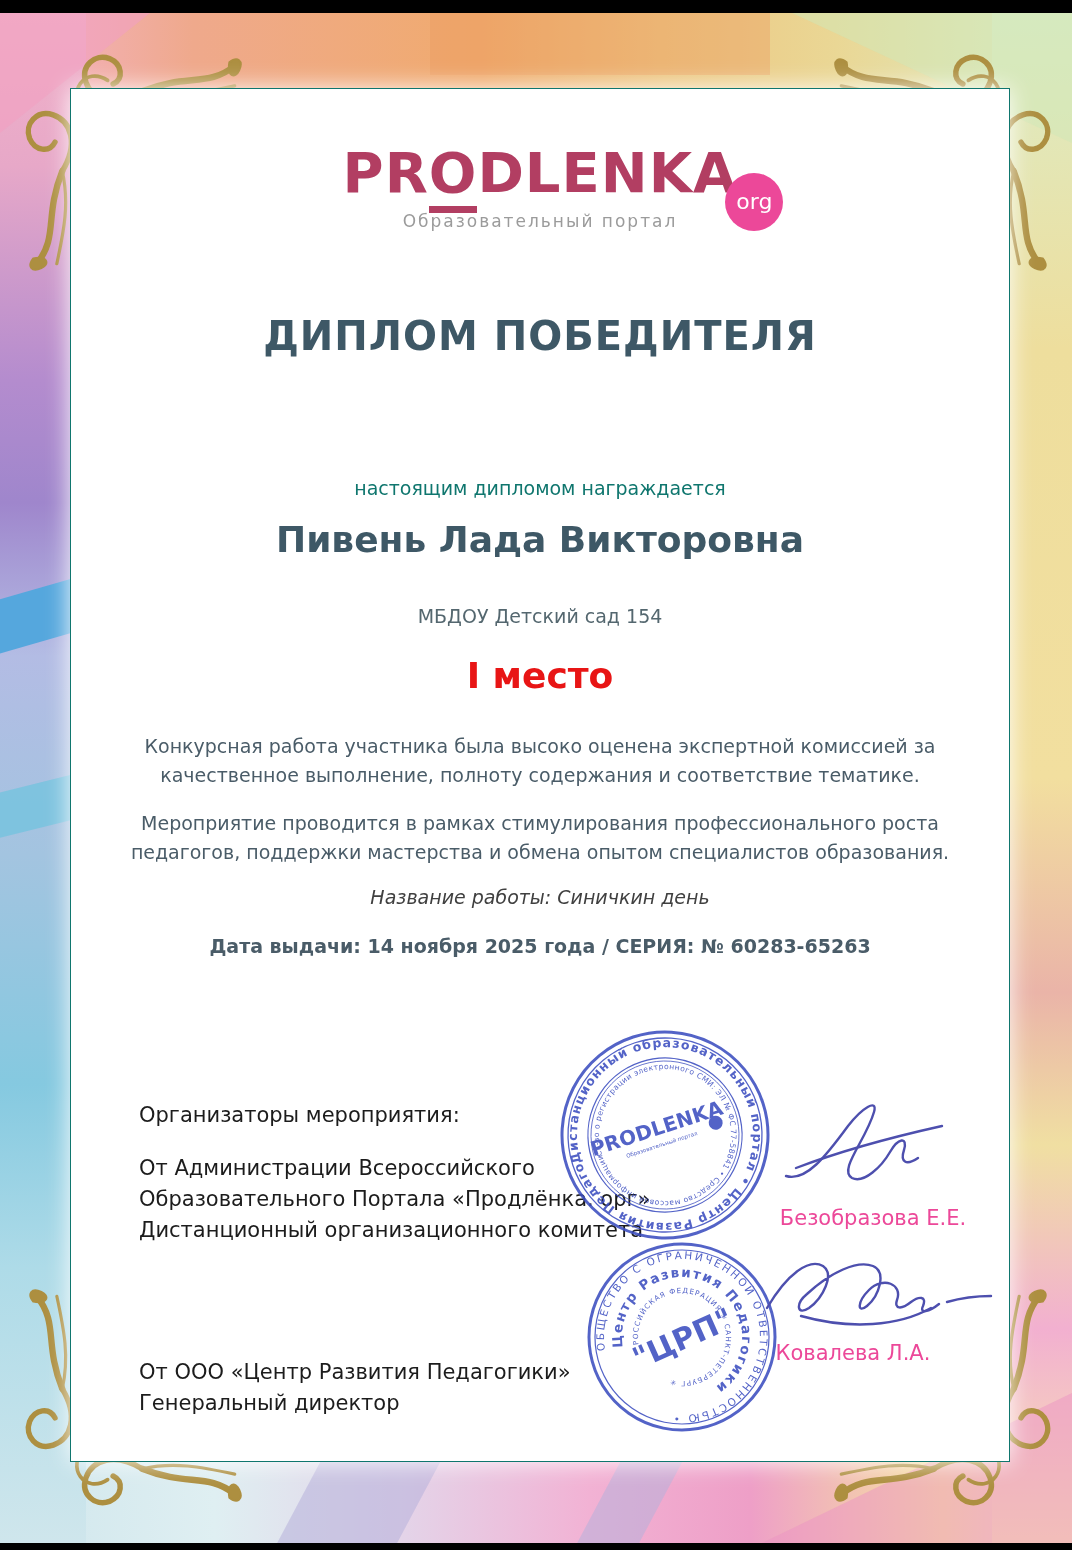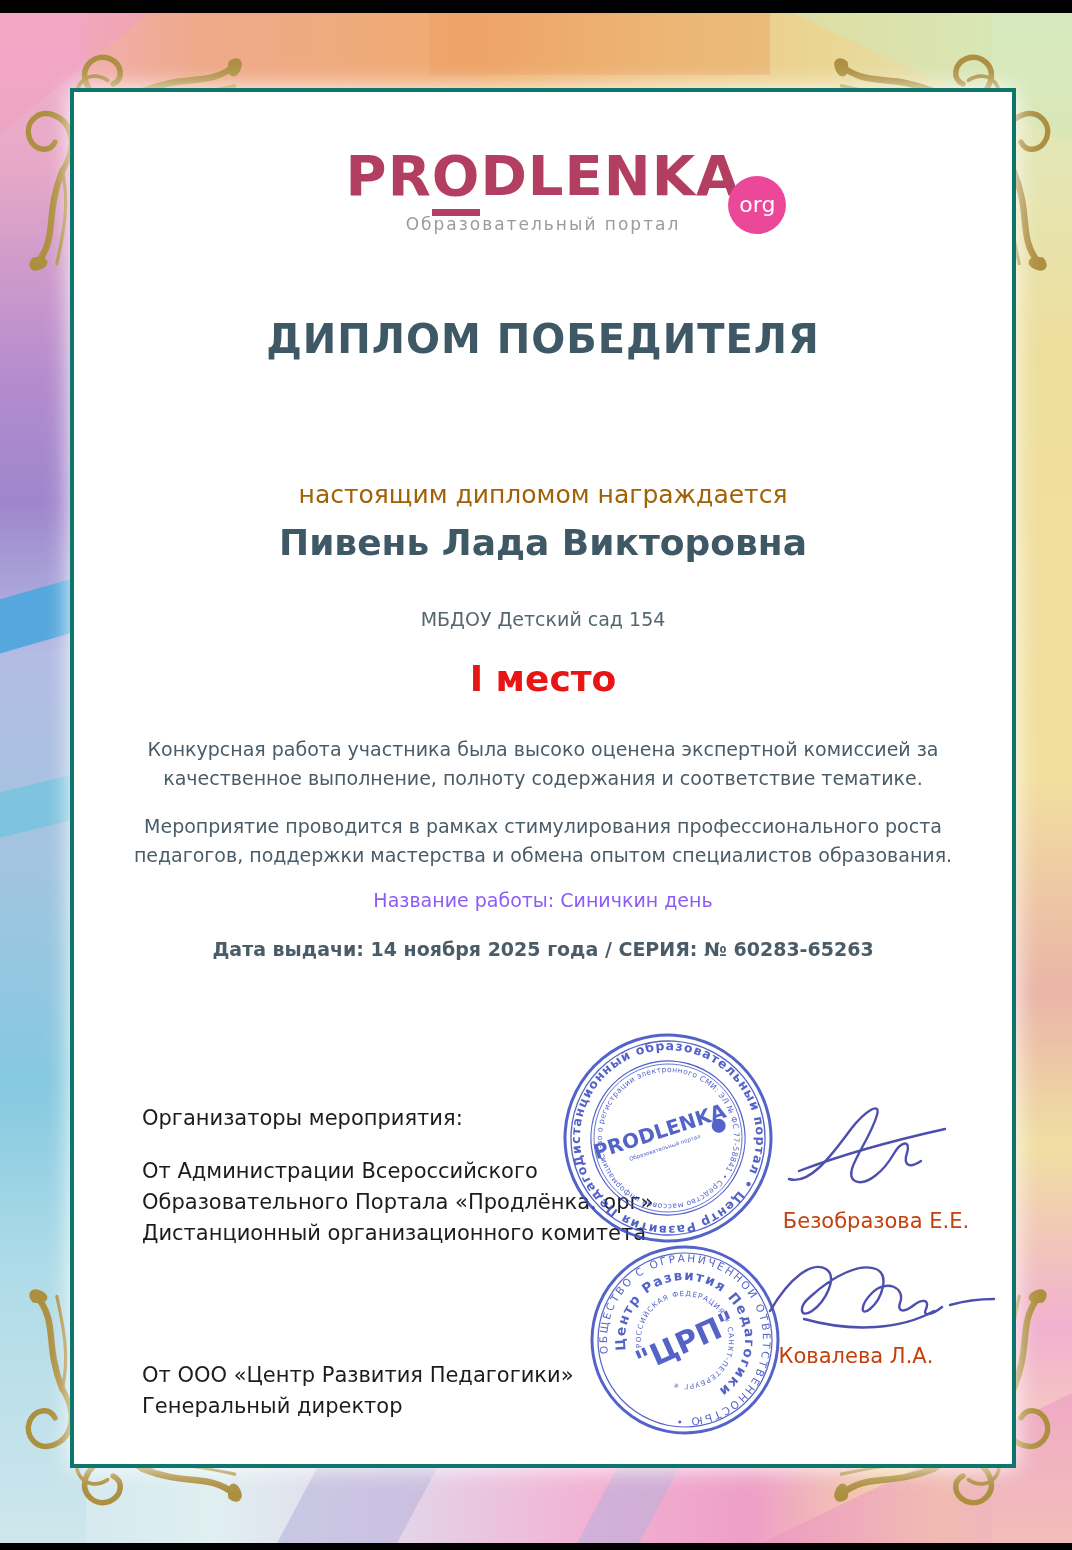--- a/index.html
+++ b/index.html
@@ -19,53 +19,53 @@
   .a-lav2{left:600px;bottom:0;width:62px;height:86px;background:#b7b0da;opacity:.55;transform:skewX(-28deg);}
   .a-mag{right:0;bottom:0;width:310px;height:150px;background:#ec93c4;opacity:.5;clip-path:polygon(100% 100%,0 100%,100% 0);}
   .a-pinktl{left:0;top:0;width:150px;height:120px;background:#f2a0c2;opacity:.6;clip-path:polygon(0 0,100% 0,0 100%);}
 
   .corner{position:absolute;width:236px;height:236px;}
   .c-tl{left:6px;top:22px;}
   .c-tr{right:2px;top:22px;transform:scaleX(-1);}
   .c-bl{left:6px;bottom:18px;transform:scaleY(-1);}
   .c-br{right:2px;bottom:18px;transform:scale(-1,-1);}
 
-  .page{position:absolute;left:70px;top:88px;width:938px;height:1372px;background:#ffffff;border:4px solid #0f766e;box-shadow:0 0 22px rgba(255,255,255,.95);}
+  .page{position:absolute;left:70px;top:88px;width:938px;height:1372px;background:#ffffff;border:1px solid #0f766e;box-shadow:0 0 22px rgba(255,255,255,.95);}
   .abs{position:absolute;left:0;right:0;margin:0;text-align:center;}
 
   .logo-wrap{top:56px;}
   .logo-text{display:inline-block;position:relative;color:#b23e62;font-weight:bold;font-size:56px;letter-spacing:1px;line-height:1;}
   .logo-o{border-bottom:7px solid #b23e62;padding-bottom:1px;}
   .org-badge{position:absolute;right:-46px;bottom:-30px;width:58px;height:58px;border-radius:50%;background:#ec4899;color:#fff;font-size:22px;font-weight:normal;letter-spacing:0;display:flex;align-items:center;justify-content:center;}
   .tagline{margin-top:10px;color:#9b9b9b;font-size:17px;letter-spacing:2px;}
 
   .title{top:224px;color:#3e5866;font-size:40px;font-weight:bold;letter-spacing:1px;}
   .contest{top:304px;color:#3e5866;font-size:20px;font-weight:bold;line-height:1.55;max-width:800px;margin:0 auto;}
-  .intro{top:388px;color:#a16207;font-size:25px;}
+  .intro{top:388px;color:#0f766e;font-size:19px;}
   .name{top:430px;color:#3e5866;font-size:36px;font-weight:bold;}
   .orgline{top:516px;color:#54676f;font-size:19px;}
   .place{top:566px;font-size:36px;font-weight:bold;}
   .para{color:#4a5c68;font-size:19px;line-height:1.55;max-width:856px;margin:0 auto;}
   .p1{top:643px;}
   .p2{top:720px;}
-  .work{top:797px;color:#8b5cf6;font-size:19px;}
+  .work{top:797px;color:#404040;font-size:19px;font-style:italic;}
   .issue{top:846px;color:#4a5c68;font-size:19px;font-weight:bold;}
 
   .org-col{position:absolute;left:68px;text-align:left;color:#1c1c1c;margin:0;}
   .org-head{top:1014px;font-size:21px;}
   .org-b1{top:1064px;font-size:21px;line-height:31px;}
   .org-b2{top:1228px;font-size:21px;line-height:31px;margin-top:40px;}
 
   .stamp{position:absolute;opacity:.88;}
   .stamp1{left:488px;top:940px;width:212px;height:212px;}
   .stamp2{left:515px;top:1152px;width:192px;height:192px;}
   .sig{position:absolute;}
   .sig1{left:705px;top:1005px;width:176px;height:102px;}
   .sig2{left:688px;top:1155px;width:244px;height:92px;}
-  .signer{position:absolute;text-align:center;color:#c2410c;font-size:21px;margin:0;}
+  .signer{position:absolute;text-align:center;color:#ec4899;font-size:21px;margin:0;}
   .signer1{left:692px;top:1117px;width:220px;}
   .signer2{left:672px;top:1252px;width:220px;}
 </style>
 </head>
 <body>
 
 <svg width="0" height="0" style="position:absolute">
   <symbol id="flourish" viewBox="0 0 260 260">
     <g fill="none" stroke="#ad8f40" stroke-linecap="round">
       <path d="M 150,62 C 200,42 222,58 252,34" stroke-width="7"></path>

